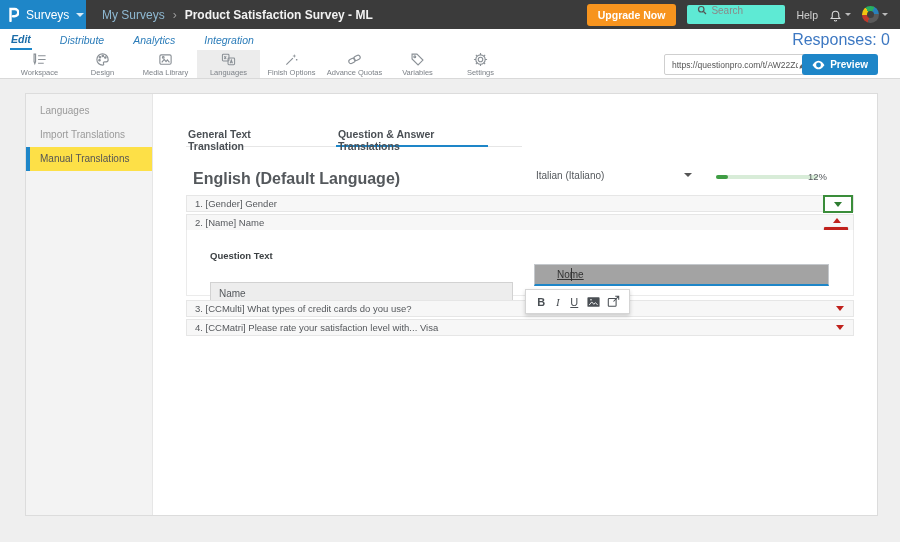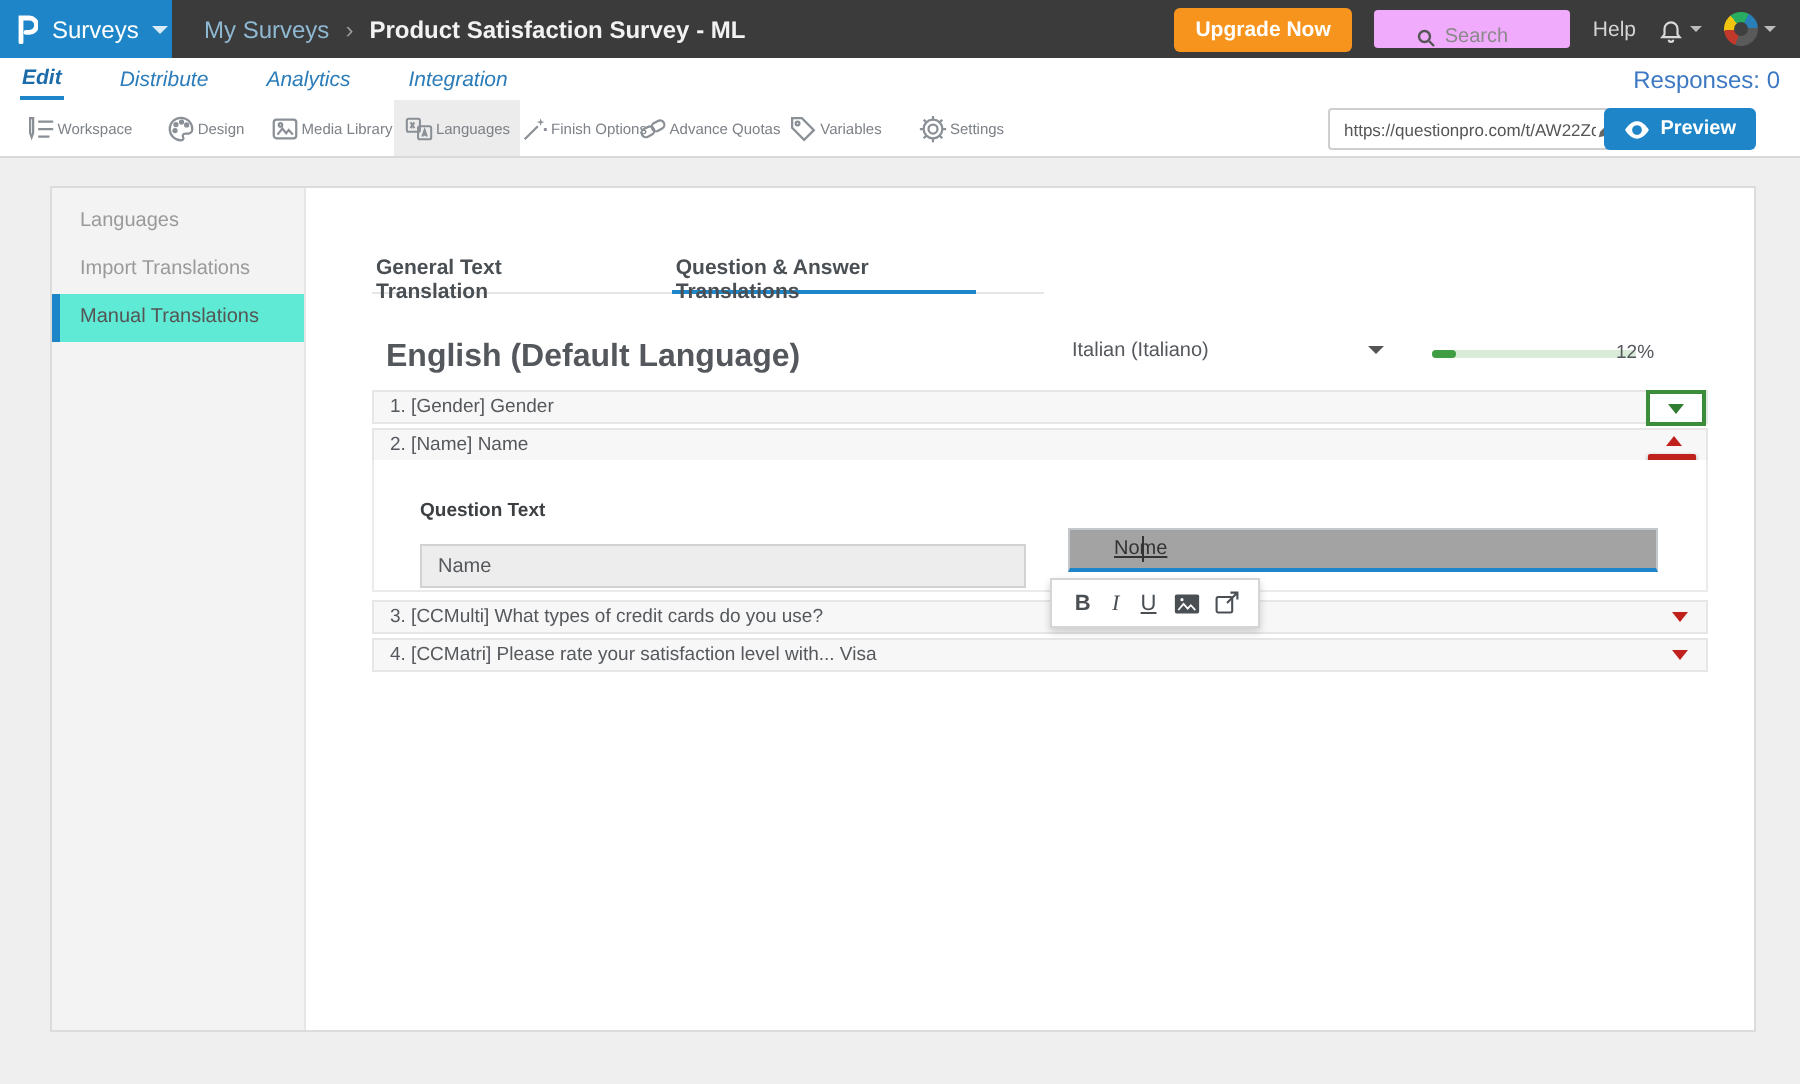--- a/index.html
+++ b/index.html
@@ -12,51 +12,51 @@
   .logo-area { width:86px; height:29px; background:#1e86c8; display:flex; align-items:center; padding:0 8px; gap:7px; color:#fff; }
   .logo-mark svg { display:block; }
   .product-label { color:#fff; font-size:12px; }
   .caret-down-sm { width:0; height:0; border-left:4px solid transparent; border-right:4px solid transparent; border-top:4px solid #d7ecf8; }
   .breadcrumb { display:flex; align-items:flex-start; gap:8px; margin-left:16px; font-size:12px; }
   .crumb-parent { color:#8fb9d2; }
   .crumb-sep { color:#9a9a9a; font-size:12px; }
   .crumb-current { color:#f2f2f2; font-weight:700; }
   .topbar-right { margin-left:auto; display:flex; align-items:center; gap:11px; padding-right:12px; }
   .upgrade-btn { background:#f7941e; color:#fff; font-size:10.5px; font-weight:700; border:none; border-radius:3px; padding:5px 11px; cursor:pointer; }
-  .search-box { width:98px; height:19px; background:#f0abfc; border-radius:2px; display:flex; align-items:flex-end; padding:0 21px; gap:4px; }
+  .search-box { width:98px; height:19px; background:#5eead4; border-radius:2px; display:flex; align-items:flex-start; padding:0 10px; gap:4px; }
   .search-box input { border:none; outline:none; width:70px; font-size:10px; color:#444; background:transparent; font-family:inherit; }
   .search-box input::placeholder { color:#8a8a8a; }
   .help-label { color:#d4d4d4; font-size:10.5px; }
   .bell-wrap,.avatar-wrap { display:flex; align-items:center; gap:3px; color:#d9d9d9; }
   .caret-down-xs { width:0; height:0; border-left:3.5px solid transparent; border-right:3.5px solid transparent; border-top:3.5px solid #bbb; }
   .avatar { width:17px; height:17px; border-radius:50%; background:conic-gradient(from 200deg,#c0392b 0 18%,#f1c40f 18% 34%,#27ae60 34% 52%,#2980b9 52% 68%,#5a5a5a 68% 100%); position:relative; }
   .avatar::after { content:""; position:absolute; left:5px; top:5px; width:7px; height:7px; border-radius:50%; background:#3f3f3f; }
 
   
   .navrow { position:absolute; left:0; top:29px; width:900px; height:21px; background:#fff; display:flex; align-items:center; padding:0 10px; }
   .nav-item { font-size:10.5px; color:#2b7cb9; margin-right:27px; padding:3px 1px; cursor:pointer;font-style:italic; }
   .nav-item.active { color:#1b6ca8; font-weight:700; border-bottom:2px solid #1e86c8; }
-  .responses { margin-left:auto; font-size:12px; color:#3d78c2; }
+  .responses { margin-left:auto; font-size:16px; color:#3d78c2; }
 
   
   .toolbar { position:absolute; left:0; top:50px; width:900px; height:29px; background:#fff; border-bottom:1px solid #d9d9d9; display:flex; align-items:stretch; padding-left:8px; }
-  .tool-btn { width:63px; display:flex; align-items:center; justify-content:center; gap:1px; color:#8a9096; cursor:pointer; }
+  .tool-btn { width:63px; display:flex; flex-direction:column; align-items:center; justify-content:center; gap:1px; color:#8a9096; cursor:pointer; }
   .tool-btn.selected { background:#ececec; }
   .tool-btn svg { display:block; }
   .tool-label { font-size:7.5px; color:#7d8288; white-space:nowrap; }
   .url-box { position:absolute; right:86px; top:4px; width:150px; height:21px; border:1px solid #cfcfcf; background:#fff; border-radius:2px; display:flex; align-items:center; padding:0 4px 0 7px; }
   .url-box input { border:none; outline:none; flex:1; font-size:8.5px; color:#555; font-family:inherit; background:transparent; }
   .pencil-icon { color:#666; display:flex; cursor:pointer; }
   .preview-btn { position:absolute; right:22px; top:4px; height:21px; background:#1e86c8; color:#fff; border:none; border-radius:3px; font-size:10px; font-weight:700; display:flex; align-items:center; gap:5px; padding:0 10px; cursor:pointer; }
 
   
   .card { position:absolute; left:25px; top:93px; width:853px; height:423px; background:#fff; border:1px solid #dcdcdc; }
   .side-nav { position:absolute; left:0; top:0; bottom:0; width:127px; background:#f3f3f3; border-right:1px solid #e6e6e6; padding-top:5px; }
   .side-item { height:24px; line-height:24px; padding-left:14px; font-size:10px; color:#9a9a9a; cursor:pointer; }
-  .side-item.active { background:#5eead4; border-left:4px solid #1e86c8; padding-left:10px; color:#555; }
+  .side-item.active { background:#fde047; border-left:4px solid #1e86c8; padding-left:10px; color:#555; }
 
   
   .tabs { position:absolute; left:160px; top:30px; width:336px; height:23px; border-bottom:1px solid #e6e6e6; display:flex; }
   .tab { font-size:10.5px; font-weight:700; color:#4a4f54; padding:4px 2px 0 2px; margin-right:34px; cursor:pointer; }
   .tab.active { border-bottom:2px solid #1e86c8; margin-bottom:-1px; }
 
   
   .lang-label { position:absolute; left:167px; top:76px; font-size:16px; font-weight:700; color:#54585c; }
   .target-lang { position:absolute; left:510px; top:76px; font-size:10px; font-weight:400; color:#54585c; display:flex; align-items:center; cursor:pointer; }
   .target-caret { position:absolute; left:658px; top:79px; width:0; height:0; border-left:4px solid transparent; border-right:4px solid transparent; border-top:4px solid #555; cursor:pointer; }
@@ -69,21 +69,21 @@
   .row-1 { top:101px; } .row-2 { top:120px; } .row-3 { top:206px; } .row-4 { top:225px; }
   .caret-red-down { position:absolute; right:9px; top:5px; width:0; height:0; border-left:4px solid transparent; border-right:4px solid transparent; border-top:5px solid #c0211c; }
   .caret-red-up { position:absolute; right:12px; top:3px; width:0; height:0; border-left:4px solid transparent; border-right:4px solid transparent; border-bottom:5px solid #c0211c; }
   .red-underbar { position:absolute; right:5px; top:12px; width:24px; height:4.5px; background:#c0211c; border-radius:1px; box-shadow:0 1px 2px rgba(0,0,0,.45); }
   .annotation-box { position:absolute; right:0; top:-1px; width:30px; height:18px; background:#fff; border:2px solid #3a8d3a; display:flex; align-items:center; justify-content:center; }
   .caret-green-down { width:0; height:0; border-left:4px solid transparent; border-right:4px solid transparent; border-top:5px solid #2f7d32; }
 
   
   .editor-panel { position:absolute; left:160px; top:136px; width:668px; height:66px; background:#fff; border:1px solid #ebebeb; border-top:none; }
   .editor-label { position:absolute; left:23px; top:20px; font-size:9.5px; font-weight:700; color:#3c4043; }
-  .src-input { position:absolute; left:23px; top:42px; width:303px; height:22px; background:#ededed; border:1px solid #d2d2d2; font-size:10px; color:#55585c; padding-left:8px; font-family:inherit; outline:none; }
+  .src-input { position:absolute; left:23px; top:52px; width:303px; height:22px; background:#ededed; border:1px solid #d2d2d2; font-size:10px; color:#55585c; padding-left:8px; font-family:inherit; outline:none; }
   .trans-wrap { position:absolute; left:347px; top:34px; width:295px; height:22px; }
   .trans-input { width:295px; height:22px; background:#a3a3a3; border:1px solid #c4c8cc; border-bottom:2px solid #1e86c8; font-size:10px; color:#333; padding-left:22px; font-family:inherit; outline:none;text-decoration:underline; }
   .text-caret { position:absolute; left:37px; top:4px; width:1px; height:13px; background:#333; }
   .format-popup { position:absolute; left:338px; top:59px; width:105px; height:25px; background:#fff; border:1px solid #d5d5d5; box-shadow:0 2px 4px rgba(0,0,0,.18); display:flex; align-items:center; justify-content:space-around; padding:0 6px; z-index:6; }
   .fmt-btn { font-size:11px; color:#4a4f54; cursor:pointer; background:none; border:none; font-family:inherit; padding:0 2px; }
   .fmt-bold { font-weight:800; }
   .fmt-italic { font-style:italic; font-family:"Liberation Serif","DejaVu Serif",serif; }
   .fmt-underline { text-decoration:underline; }
   .fmt-icon { display:flex; cursor:pointer; }
 </style>

